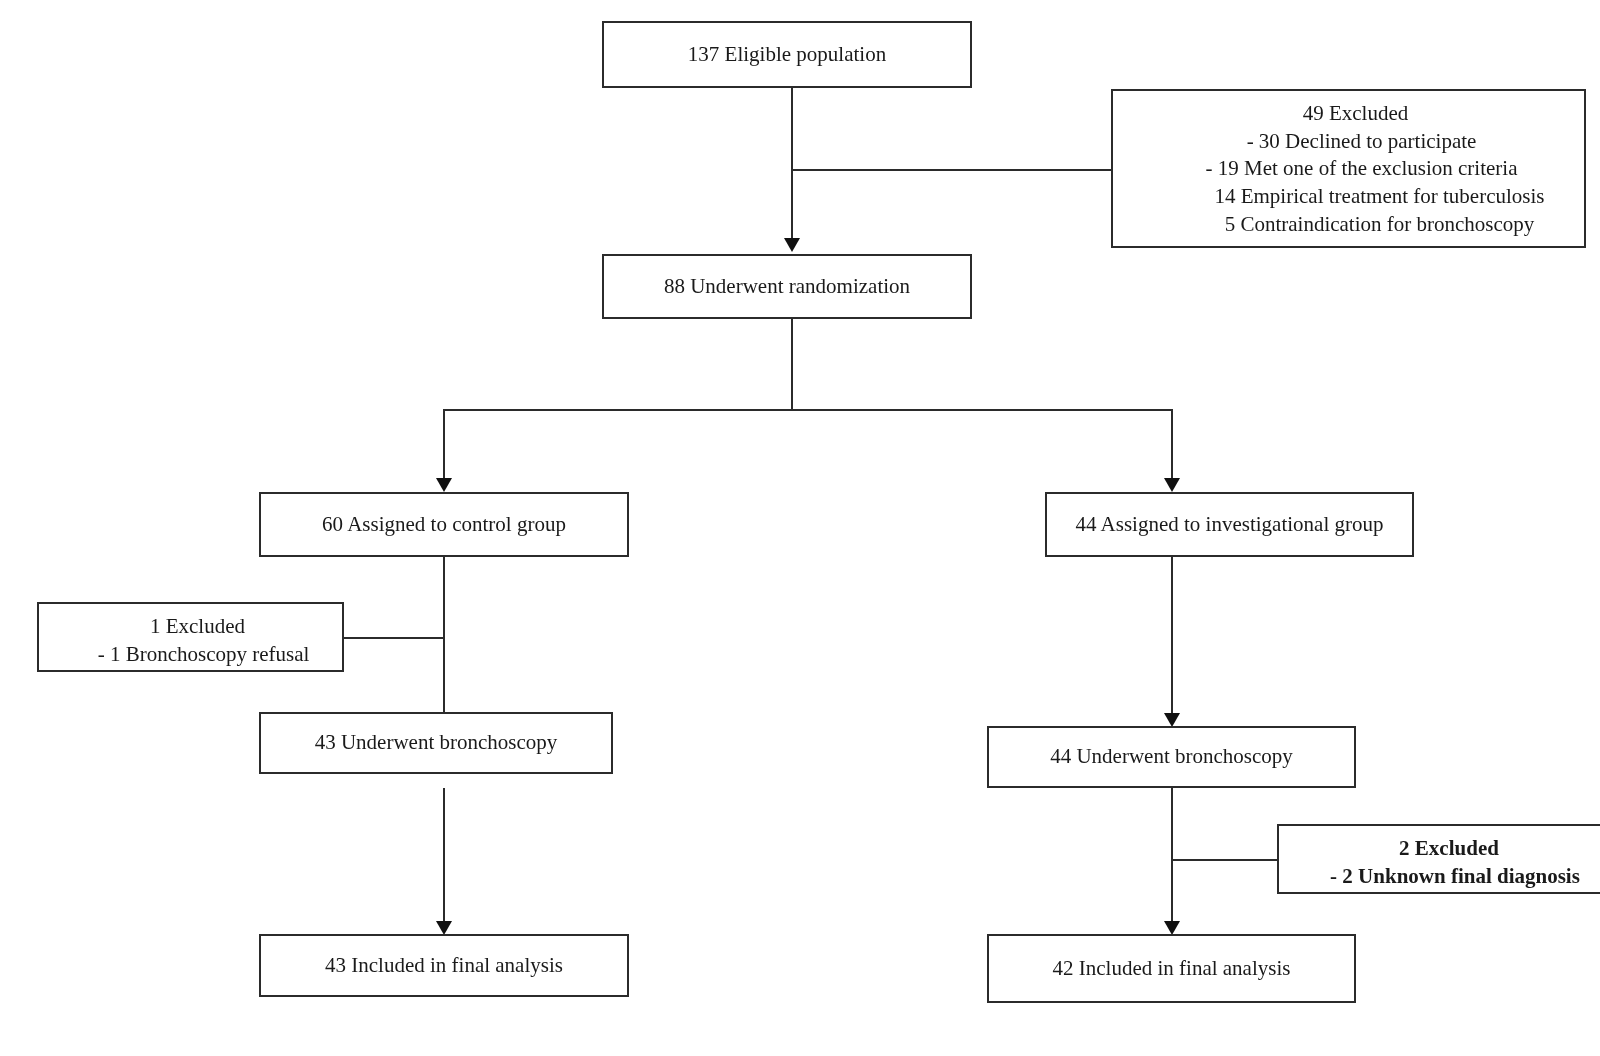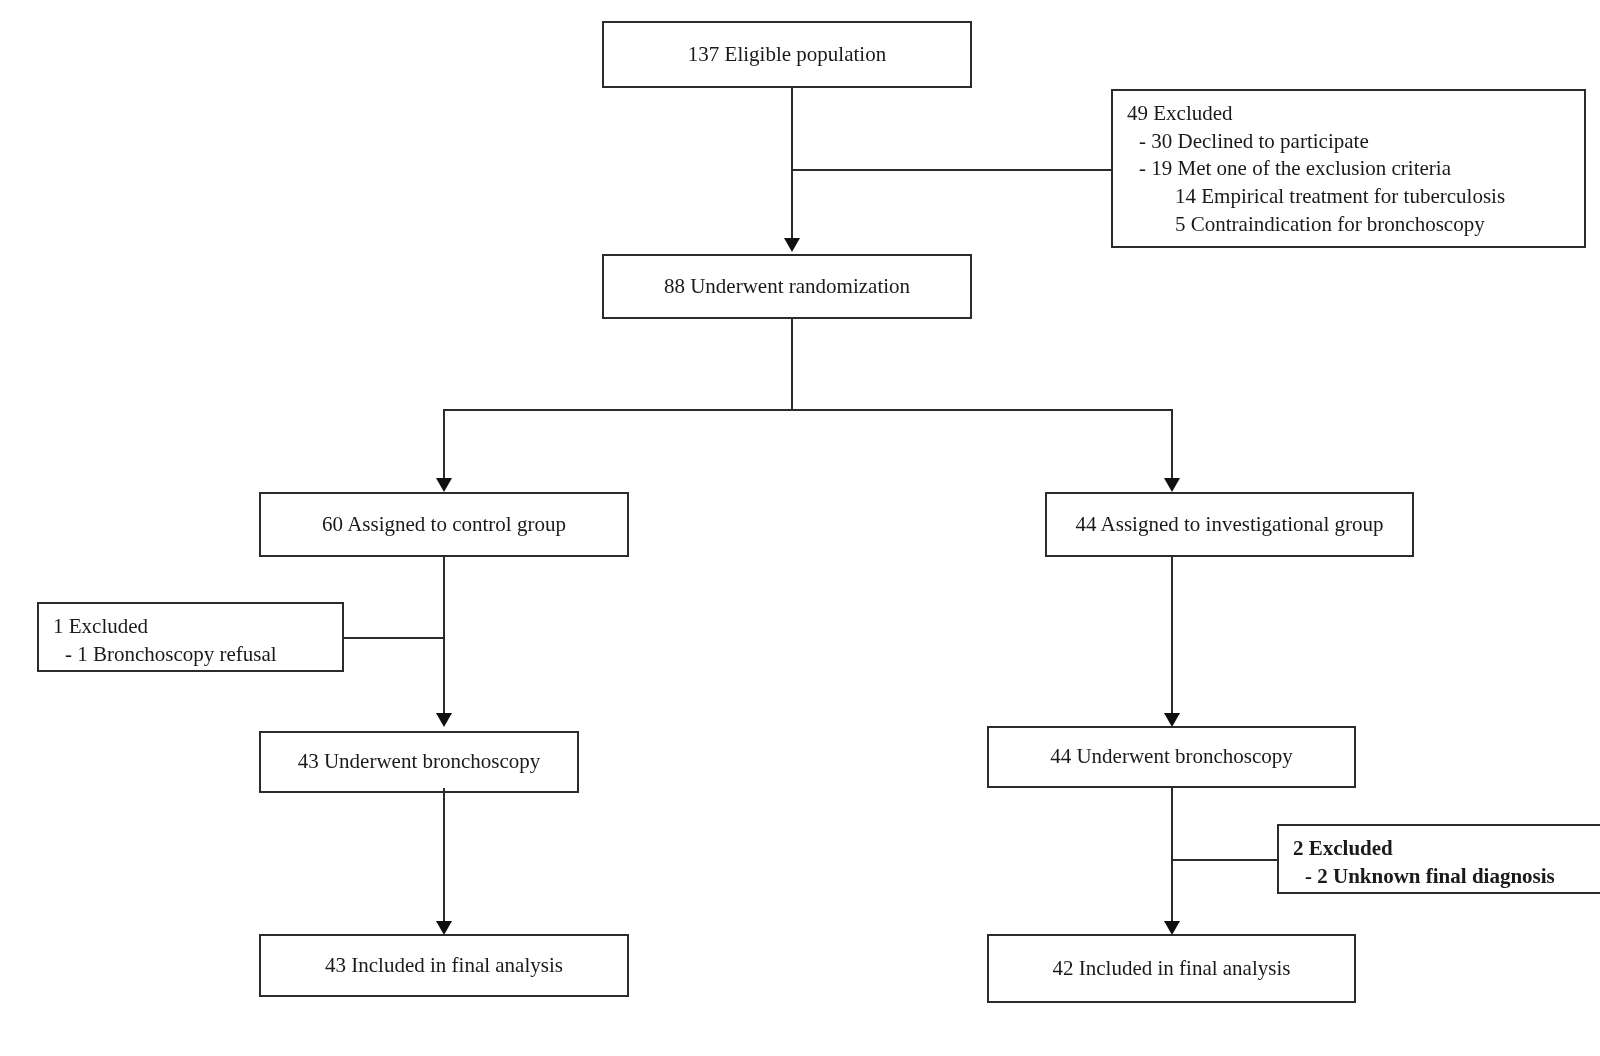--- a/index.html
+++ b/index.html
@@ -31,21 +31,21 @@
   }
   .node.centered {
     display: flex;
     align-items: center;
     justify-content: center;
     text-align: center;
   }
   .node.listbox {
     display: block;
     padding: 9px 0 9px 14px;
-    text-align: left;
+    text-align: center;
   }
   .node .line {
     display: block;
     white-space: pre;
   }
   .node .line.lvl1 { padding-left: 12px; }
   .node .line.lvl2 { padding-left: 48px; }
 
   
   .vline {
@@ -114,21 +114,21 @@
   </div>
 
   <div class="hline" style="left:320px; top:637px; width:101px;"></div>
 
   <div class="vline" style="left:419px; top:557px; height:160px;"></div>
   <div class="arrowhead" style="left:412px; top:713px;"></div>
 
   <div class="vline" style="left:1147px; top:557px; height:160px;"></div>
   <div class="arrowhead" style="left:1140px; top:713px;"></div>
 
-  <div class="node centered" style="left:235px; top:731px; width:320px; height:62px;">
+  <div class="node centered" style="left:235px; top:712px; width:354px; height:62px;">
     <span>43 Underwent bronchoscopy</span>
   </div>
 
   <div class="node centered" style="left:963px; top:726px; width:369px; height:62px;">
     <span>44 Underwent bronchoscopy</span>
   </div>
 
   <div class="node listbox" style="left:1253px; top:824px; width:330px; height:70px;font-weight:bold;">
     <span class="line">2 Excluded</span>
     <span class="line lvl1">- 2 Unknown final diagnosis</span>

